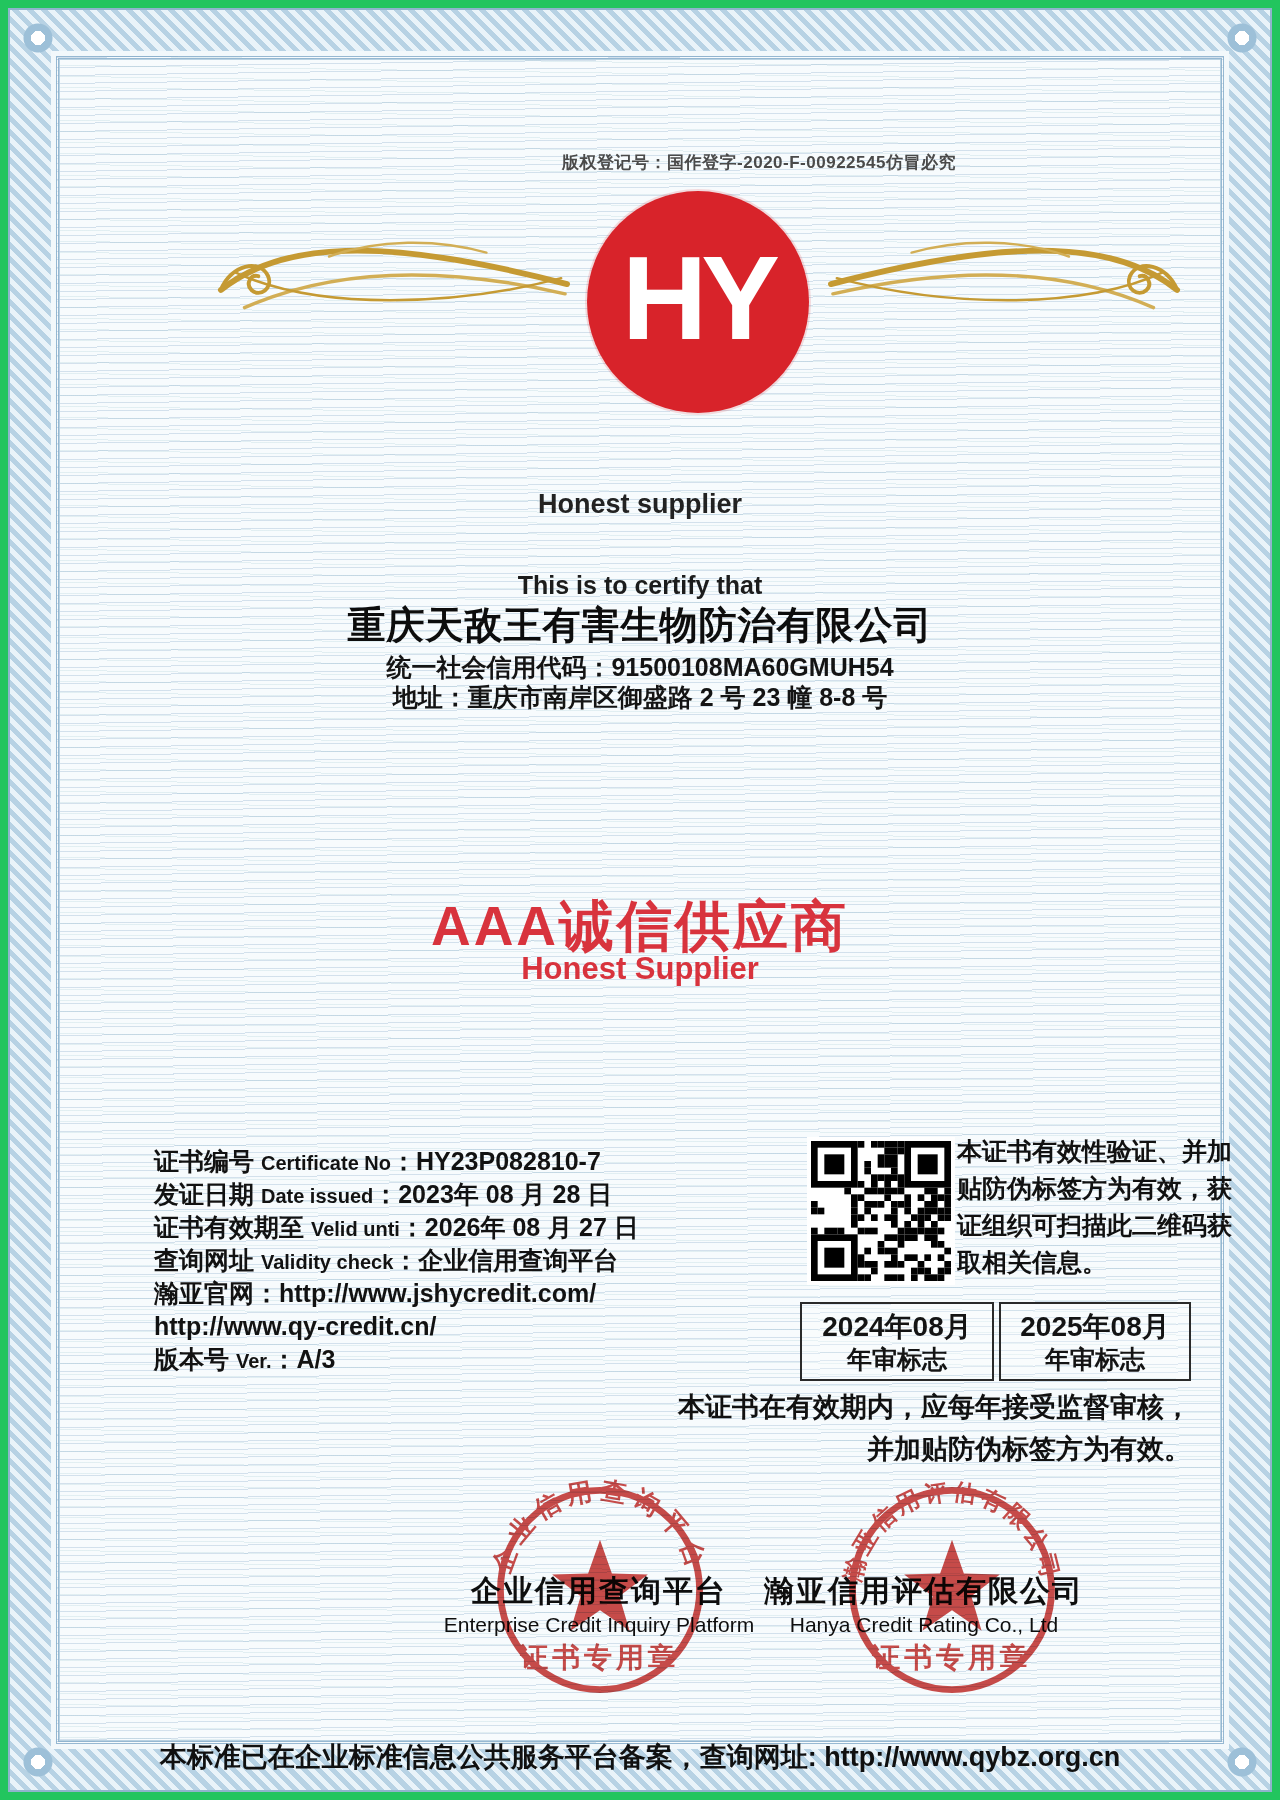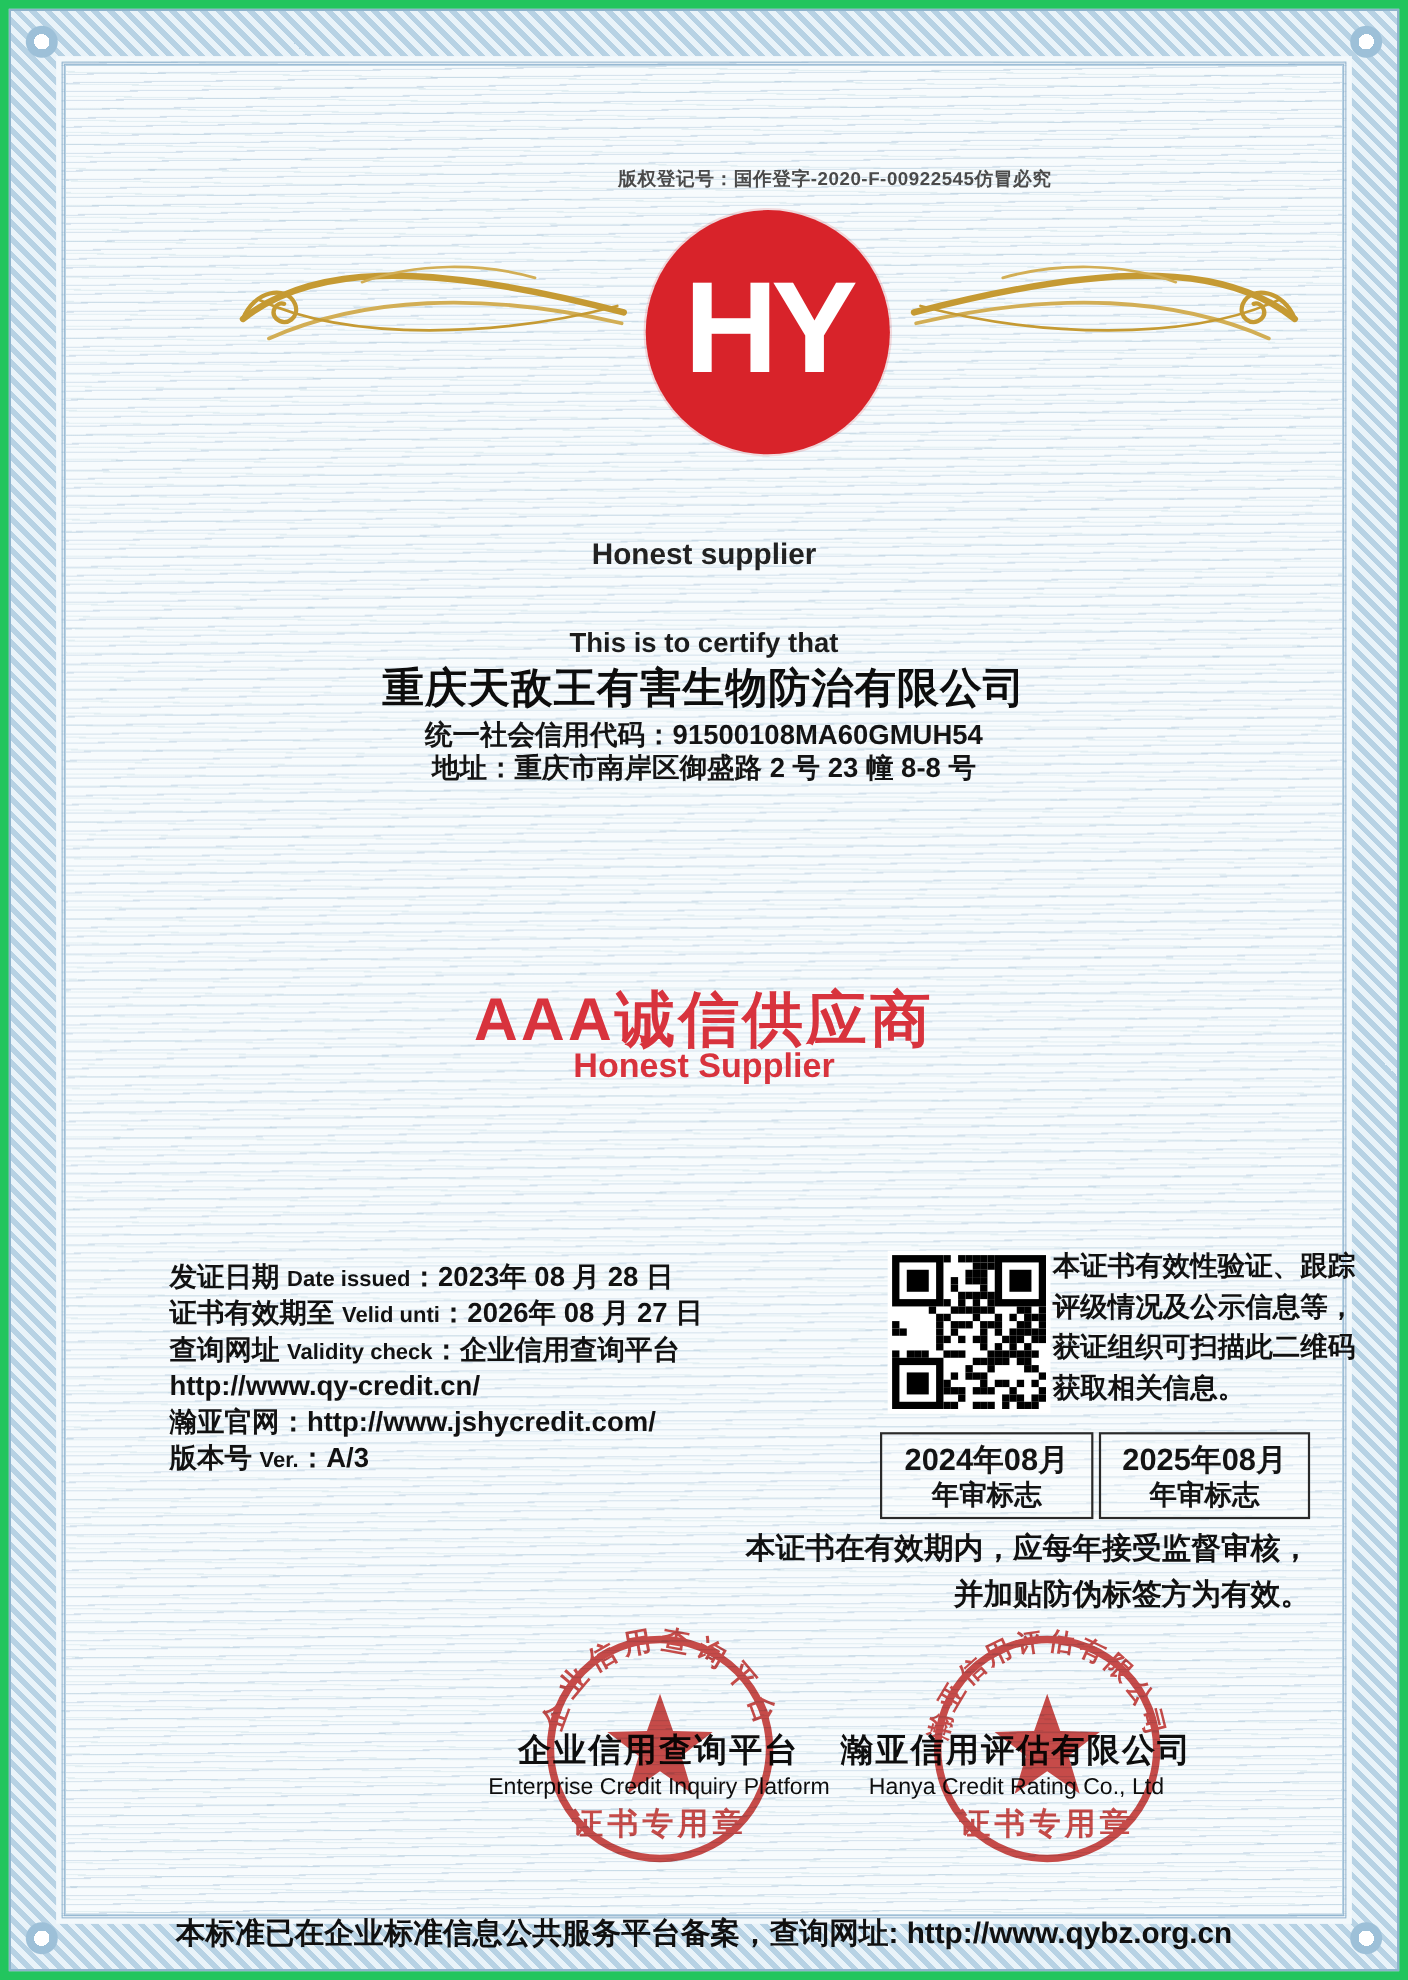--- a/index.html
+++ b/index.html
@@ -118,25 +118,26 @@
     <div class="abs ctr title-en">Honest supplier</div>
     <div class="abs ctr certify-en">This is to certify that</div>
     <div class="abs ctr company">重庆天敌王有害生物防治有限公司</div>
     <div class="abs ctr codeline">统一社会信用代码：91500108MA60GMUH54</div>
     <div class="abs ctr addrline">地址：重庆市南岸区御盛路 2 号 23 幢 8-8 号</div>
 
     <div class="abs ctr aaa-zh">AAA诚信供应商</div>
     <div class="abs ctr aaa-en">Honest Supplier</div>
 
     <div class="abs details">
+      <div class="row"><span class="zh">证书编号 </span><span class="en">Certificate No</span><span class="rest">：HY23P082810-7</span></div>
       <div class="row"><span class="zh">发证日期 </span><span class="en">Date issued</span><span class="rest">：2023年 08 月 28 日</span></div>
       <div class="row"><span class="zh">证书有效期至 </span><span class="en">Velid unti</span><span class="rest">：2026年 08 月 27 日</span></div>
       <div class="row"><span class="zh">查询网址 </span><span class="en">Validity check</span><span class="rest">：企业信用查询平台</span></div>
+      <div class="row"><span class="zh">瀚亚官网：http://www.jshycredit.com/</span><span class="en"></span><span class="rest"></span></div>
       <div class="row"><span class="zh">http://www.qy-credit.cn/</span><span class="en"></span><span class="rest"></span></div>
-      <div class="row"><span class="zh">瀚亚官网：http://www.jshycredit.com/</span><span class="en"></span><span class="rest"></span></div>
       <div class="row"><span class="zh">版本号 </span><span class="en">Ver.</span><span class="rest">：A/3</span></div>
     </div>
 
     <div class="abs qr" id="qr"><svg width="140" height="140" viewBox="0 0 140 140" fill="#000">
           <rect x="46.67" y="0.00" width="6.67" height="6.67"></rect>
           <rect x="60.00" y="0.00" width="6.67" height="6.67"></rect>
           <rect x="66.67" y="0.00" width="6.67" height="6.67"></rect>
           <rect x="73.33" y="0.00" width="6.67" height="6.67"></rect>
           <rect x="80.00" y="0.00" width="6.67" height="6.67"></rect>
           <rect x="86.67" y="0.00" width="6.67" height="6.67"></rect>
@@ -278,21 +279,21 @@
           <rect x="0" y="0" width="46.66666666666667" height="46.66666666666667" fill="#000"></rect>
           <rect x="6.666666666666667" y="6.666666666666667" width="33.333333333333336" height="33.333333333333336" fill="#fff"></rect>
           <rect x="13.333333333333334" y="13.333333333333334" width="20" height="20" fill="#000"></rect>
           <rect x="93.33333333333334" y="0" width="46.66666666666667" height="46.66666666666667" fill="#000"></rect>
           <rect x="100.00000000000001" y="6.666666666666667" width="33.333333333333336" height="33.333333333333336" fill="#fff"></rect>
           <rect x="106.66666666666667" y="13.333333333333334" width="20" height="20" fill="#000"></rect>
           <rect x="0" y="93.33333333333334" width="46.66666666666667" height="46.66666666666667" fill="#000"></rect>
           <rect x="6.666666666666667" y="100.00000000000001" width="33.333333333333336" height="33.333333333333336" fill="#fff"></rect>
           <rect x="13.333333333333334" y="106.66666666666667" width="20" height="20" fill="#000"></rect>
         </svg></div>
-    <div class="abs notice">本证书有效性验证、跟踪评级情况及公示信息等，获证组织可扫描此二维码获取相关信息。</div>
+    <div class="abs notice">本证书有效性验证、并加贴防伪标签方为有效，获证组织可扫描此二维码获取相关信息。</div>
 
     <div class="abs rvbox b1">
       <div class="l1">2024年08月</div>
       <div class="l2">年审标志</div>
     </div>
     <div class="abs rvbox b2">
       <div class="l1">2025年08月</div>
       <div class="l2">年审标志</div>
     </div>
 

